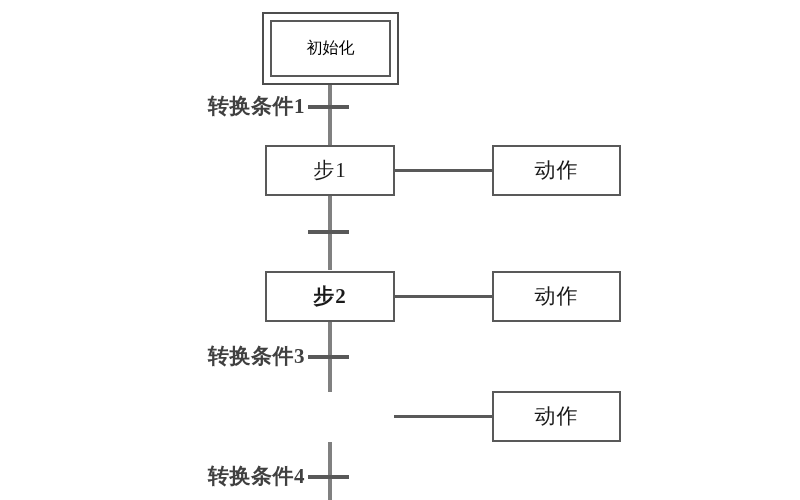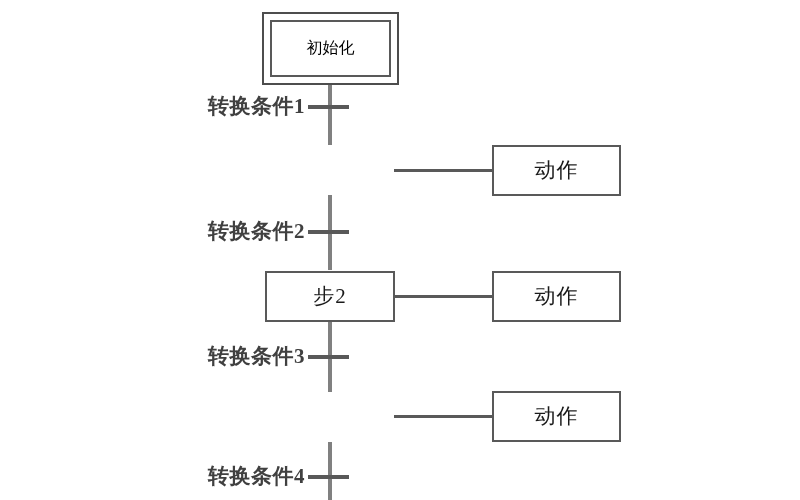--- a/index.html
+++ b/index.html
@@ -104,29 +104,31 @@
 
   <div class="init-outer" style="left:262px; top:12px; width:137px; height:73px;">
     <div class="init-inner">
       <span class="box-text">初始化</span>
     </div>
   </div>
 
   <div class="cond-label" style="left:165px; top:96px; width:140px;">转换条件1</div>
   <div class="tick" style="left:308px; top:105px; width:41px;"></div>
 
+  <div class="box" style="left:265px; top:145px; width:130px; height:51px;">
+    <span class="box-text">步1</span>
+  </div>
   <div class="connector" style="left:394px; top:169px; width:99px;"></div>
   <div class="box" style="left:492px; top:145px; width:129px; height:51px;">
     <span class="box-text">动作</span>
   </div>
 
-  <div class="cond-label" style="left:165px; top:221px; width:140px;">转换条件2</div>
   <div class="tick" style="left:308px; top:230px; width:41px;"></div>
 
-  <div class="box" style="left:265px; top:271px; width:130px; height:51px;">
+  <div class="box" style="left:265px; top:271px; width:130px; height:51px;font-weight:bold;">
     <span class="box-text">步2</span>
   </div>
   <div class="connector" style="left:394px; top:295px; width:99px;"></div>
   <div class="box" style="left:492px; top:271px; width:129px; height:51px;">
     <span class="box-text">动作</span>
   </div>
 
   <div class="cond-label" style="left:165px; top:346px; width:140px;text-align:right;">转换条件3</div>
   <div class="tick" style="left:308px; top:355px; width:41px;"></div>
 

